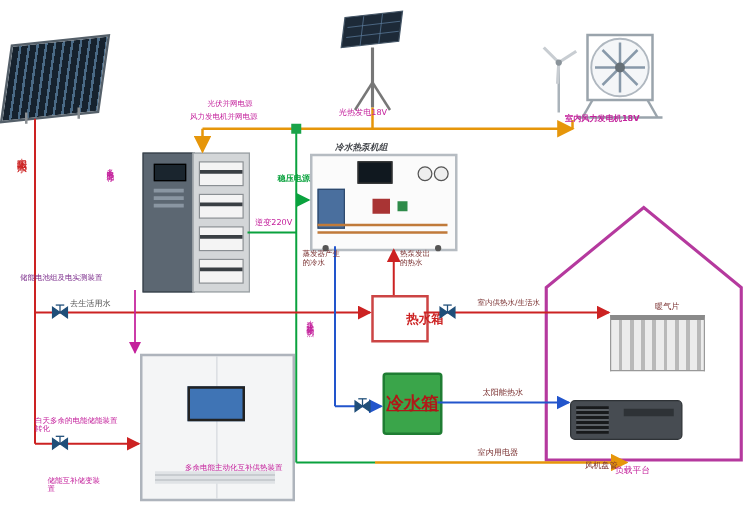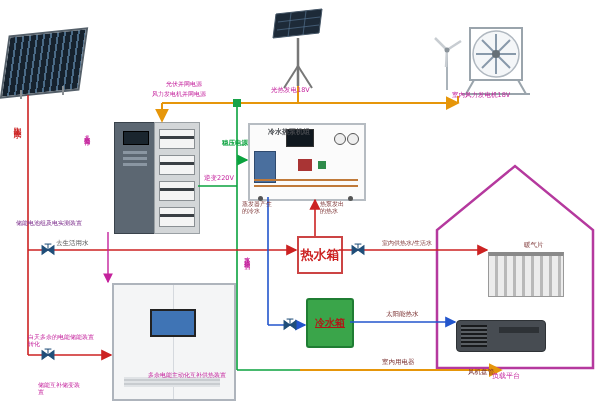--- a/index.html
+++ b/index.html
@@ -59,25 +59,25 @@
     <div class="abs" style="left:97px;top:8px;width:10px;height:10px;border-radius:50%;background:#eee;border:1px solid #555;"></div>
     <div class="abs" style="left:48px;top:34px;width:14px;height:12px;background:#a93434;"></div>
     <div class="abs" style="left:68px;top:36px;width:8px;height:8px;background:#2e8b4a;"></div>
     <div class="abs" style="left:4px;top:54px;width:104px;height:2px;background:#c07a3a;"></div>
     <div class="abs" style="left:4px;top:60px;width:104px;height:2px;background:#c07a3a;"></div>
     <div class="abs" style="left:8px;top:71px;width:5px;height:5px;border-radius:50%;background:#555;"></div>
     <div class="abs" style="left:98px;top:71px;width:5px;height:5px;border-radius:50%;background:#555;"></div>
   </div>
 
   <div class="equip" style="left:297px;top:236px;width:42px;height:34px;background:#ffffff;border:2px solid #cc4444;">
-    <div class="tankText" style="font-size:13px;color:#cc2222;">热水箱</div>
+    <div class="tankText" style="font-size:10px;color:#cc2222;padding-left:20px;">热水箱</div>
   </div>
 
   <div class="equip" style="left:306px;top:298px;width:44px;height:46px;background:#3aa54a;border:2px solid #1f7d33;border-radius:3px;">
-    <div class="tankText" style="font-size:10px;color:#b01818;text-decoration:underline;">冷水箱</div>
+    <div class="tankText" style="font-size:14px;color:#b01818;text-decoration:underline;">冷水箱</div>
   </div>
 
   <div class="equip" style="left:112px;top:283px;width:120px;height:114px;background:#f4f5f6;border:2px solid #aeb4bc;">
     <div class="abs" style="left:59px;top:0;width:1px;height:114px;background:#d5d9de;"></div>
     <div class="abs" style="left:36px;top:24px;width:42px;height:24px;background:#3f74b5;border:2px solid #222;"></div>
     <div class="abs" style="left:10px;top:92px;width:96px;height:10px;background:repeating-linear-gradient(0deg,#e0e3e6 0 2px,#c8ccd0 2px 4px);"></div>
   </div>
 
   <div class="equip" style="left:488px;top:252px;width:74px;height:40px;border:1px solid #999;border-top:4px solid #8a8a8a;
               background:repeating-linear-gradient(90deg,#ececec 0 6px,#b9b9b9 6px 9px);"></div>
@@ -184,23 +184,23 @@
     <use href="#valve-sym" transform="translate(48,250) scale(0.85)"></use>
     <use href="#valve-sym" transform="translate(358,250) scale(0.85)"></use>
     <use href="#valve-sym" transform="translate(48,355) scale(0.85)"></use>
     <use href="#valve-sym" transform="translate(290,325) scale(0.85)"></use>
   </svg>
 
   <div class="lbl red vert" style="left:12px;top:120px;font-size:8px;">太阳能热水</div>
   <div class="lbl magenta" style="left:166px;top:80px;font-size:6px;">光伏并网电源</div>
   <div class="lbl magenta" style="left:152px;top:90px;font-size:6px;">风力发电机并网电源</div>
   <div class="lbl magenta" style="left:271px;top:87px;font-size:6.5px;">光热发电18V</div>
-  <div class="lbl magenta" style="left:452px;top:92px;font-size:6.5px;">室内风力发电机18V</div>
+  <div class="lbl magenta" style="left:452px;top:92px;font-size:6.5px;font-weight:bold;">室内风力发电机18V</div>
   <div class="lbl green" style="left:222px;top:110px;font-size:6.5px;margin-top:30px;">稳压电源</div>
-  <div class="lbl" style="left:268px;top:128px;font-size:7px;color:#44474c;font-weight:bold;">冷水热泵机组</div>
+  <div class="lbl" style="left:268px;top:114px;font-size:7px;color:#44474c;font-weight:bold;font-style:italic;">冷水热泵机组</div>
   <div class="lbl magenta vert" style="left:84px;top:130px;font-size:6px;height:46px;">多余电能储存</div>
   <div class="lbl purple" style="left:16px;top:219px;font-size:6px;">储能电池组及电实测装置</div>
   <div class="lbl magenta" style="left:204px;top:175px;font-size:6.5px;">逆变220V</div>
   <div class="lbl darkred wrap" style="left:242px;top:200px;width:30px;font-size:6px;">蒸发器产生的冷水</div>
   <div class="lbl darkred wrap" style="left:320px;top:200px;width:28px;font-size:6px;">热泵发出的热水</div>
   <div class="lbl" style="left:56px;top:240px;font-size:6.5px;color:#555;">去生活用水</div>
   <div class="lbl magenta vert" style="left:244px;top:252px;font-size:6px;height:64px;">水泵送水循环制热</div>
   <div class="lbl darkred" style="left:382px;top:239px;font-size:6px;">室内供热水/生活水</div>
   <div class="lbl darkred" style="left:386px;top:311px;font-size:6.5px;">太阳能热水</div>
   <div class="lbl darkred" style="left:382px;top:359px;font-size:6.5px;">室内用电器</div>

